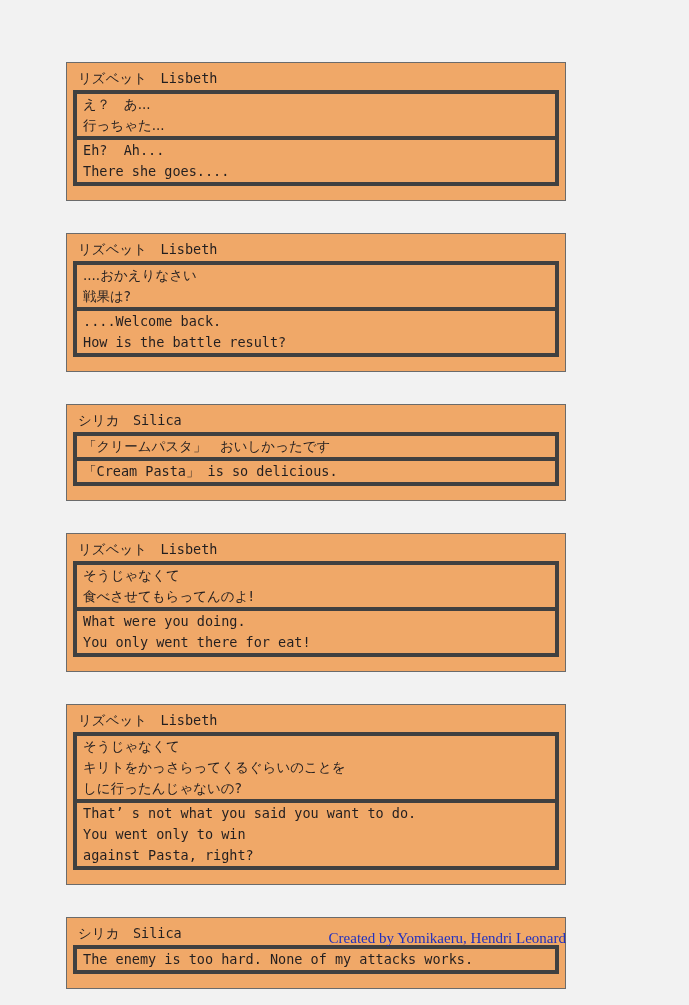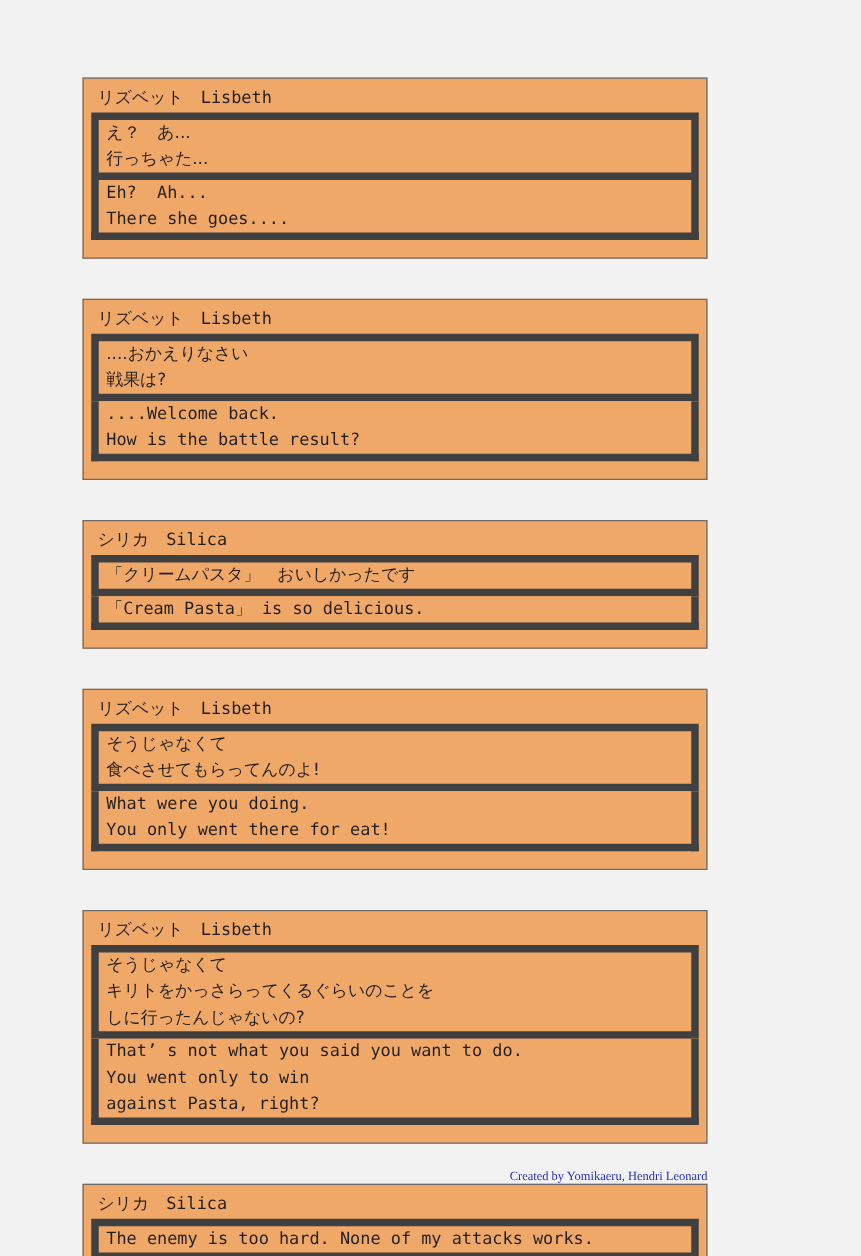--- a/index.html
+++ b/index.html
@@ -32,21 +32,21 @@
   }
   .speaker {
     font-family: "DejaVu Sans Mono", monospace;
     font-size: 13.5px;
     color: #231f20;
     padding: 1px 0 4px 5px;
     letter-spacing: 0px;
     line-height: 16px;
   }
   .lines-box {
-    border: 6px solid #404040;
+    border: 4px solid #404040;
     box-sizing: border-box;
     background: #f0a868;
   }
   .lines-box + .lines-box {
     border-top: none;
   }
   .line {
     font-family: "DejaVu Sans Mono", monospace;
     font-size: 13.5px;
     color: #231f20;
@@ -57,21 +57,21 @@
   .line.jp {
     font-family: "DejaVu Sans", sans-serif;
     font-size: 13.5px;
     line-height: 21px;
   }
   .credit {
     position: absolute;
     right: 58px;
     bottom: 58px;
     font-family: "Liberation Serif", serif;
-    font-size: 10px;
+    font-size: 15px;
     color: #2030c0;
     white-space: nowrap;
     margin-top: 12px;
   }
 </style>
 </head>
 <body>
 
 <div class="page">
 

